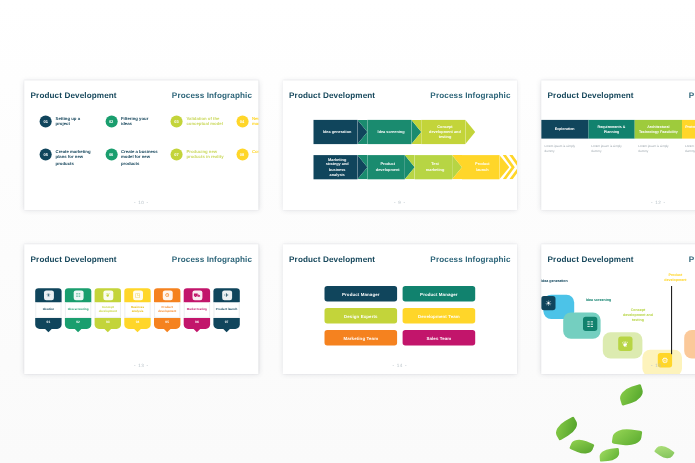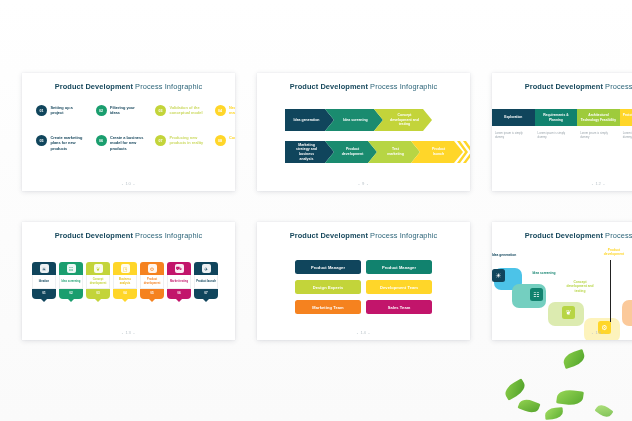--- a/index.html
+++ b/index.html
@@ -27,21 +27,21 @@
   .slide-inner{position:absolute;inset:0;}
   .s-title{
     position:absolute;top:9px;left:0;width:100%;
     text-align:center;
     font-size:7.4px;
     letter-spacing:.1px;
     color:#1d4f63;
     white-space:nowrap;
   }
   .s-title .b{font-weight:700;color:#17485c;}
-  .s-title .l{font-weight:400;color:#2d6579;}
+  .s-title .l{font-weight:700;color:#2d6579;padding-left:48px;}
   .pagenum{
     position:absolute;bottom:5px;left:0;width:100%;
     text-align:center;font-size:4.2px;color:#b9c3c9;letter-spacing:.6px;
   }
 
   
   .circ-row{position:absolute;display:flex;}
   .circ-item{display:flex;align-items:flex-start;}
   .circ{
     width:11px;height:11px;border-radius:50%;

